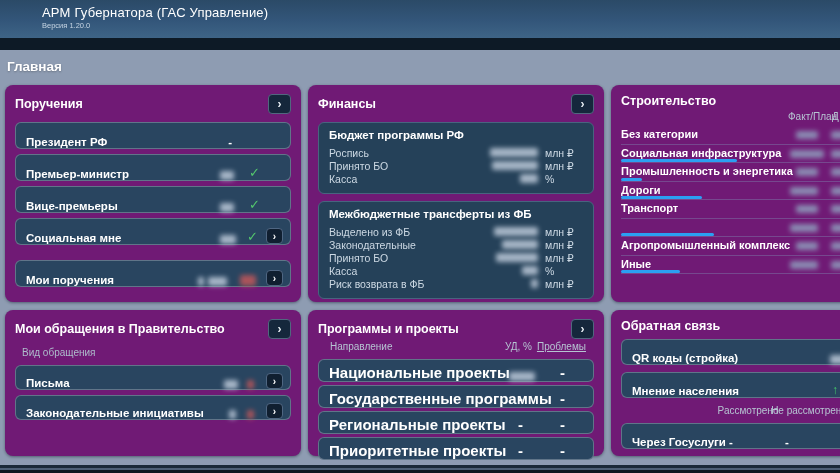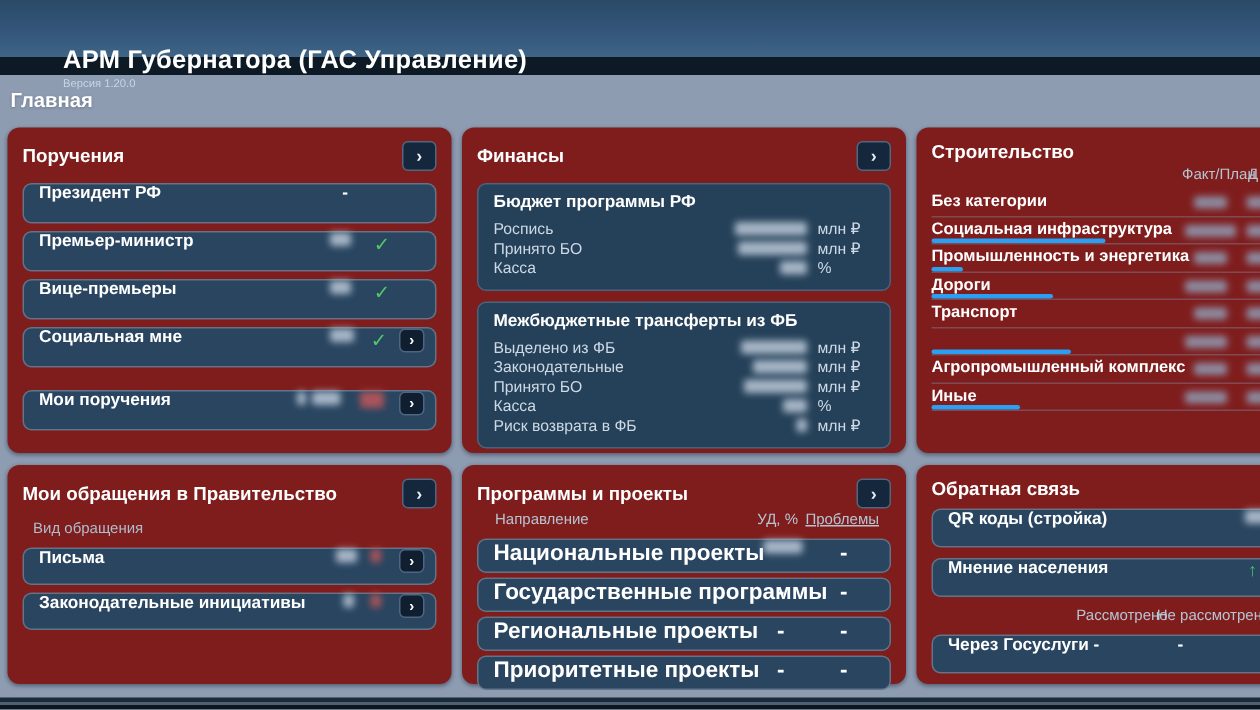--- a/index.html
+++ b/index.html
@@ -1,38 +1,38 @@
 <!DOCTYPE html>
 <html lang="ru"><head>
 <meta charset="utf-8">
 <style>
   * { margin:0; padding:0; box-sizing:border-box; }
   html,body { width:840px; height:473px; overflow:hidden; }
   body { font-family:"Liberation Sans","DejaVu Sans",sans-serif; background:#8e9cb2; position:relative; }
 
   
   .app-header { height:38px; background:linear-gradient(180deg,#2b4a67 0%,#33567a 55%,#3e6486 100%); padding:5px 0 0 42px; }
-  .app-title { color:#fff; font-size:17px; font-weight:bold; letter-spacing:.2px;margin-top:25px; }
+  .app-title { color:#fff; font-size:13px; font-weight:normal; letter-spacing:.2px; }
   .app-version { color:#c6d5e4; font-size:7.5px; margin-top:1px; }
   .dark-bar { height:12px; background:#0d1a26; }
 
   
   main { padding:7px 0 0 5px; }
   .section-title { color:#fff; font-size:13.5px; font-weight:bold; margin:2px 0 11px 2px; text-shadow:0 1px 2px rgba(0,0,0,.25); }
   .grid { display:grid; grid-template-columns:296px 296px 312px; grid-template-rows:217px 146px; gap:8px 7px; }
 
-  .card { background:#7f1d1d; border-radius:8px; padding:7px 10px; color:#fff; box-shadow:0 1px 3px rgba(10,20,35,.45); position:relative; }
+  .card { background:#701a75; border-radius:8px; padding:7px 10px; color:#fff; box-shadow:0 1px 3px rgba(10,20,35,.45); position:relative; }
   .card-head { display:flex; justify-content:space-between; align-items:center; margin:2px 0 8px; }
   .card-title { font-size:12.5px; font-weight:bold; }
   .head-btn { width:23px; height:20px; background:#15273c; border:1px solid #51677f; border-radius:4px; color:#e8eef4;
               font-size:12px; font-weight:bold; display:flex; align-items:center; justify-content:center; cursor:pointer; line-height:1; }
 
   
   .row-box { position:relative; background:#294560; border:1px solid rgba(255,255,255,.26); border-radius:6px;
-             height:27px; display:flex; align-items:flex-start; padding:0 10px; margin-bottom:5px;
+             height:27px; display:flex; align-items:flex-end; padding:0 10px; margin-bottom:5px;
              font-size:11.5px; font-weight:bold; cursor:pointer; }
   .row-label { white-space:nowrap; }
   .r-val   { position:absolute; right:58px; }
   .r-check { position:absolute; right:30px; color:#54c76d; font-size:13px; font-weight:bold; }
   .chev-sm { position:absolute; right:7px; width:17px; height:16px; background:#101f30; border:1px solid #4f6682;
              border-radius:4px; color:#fff; font-size:10px; font-weight:bold; display:flex; align-items:center; justify-content:center; }
 
   
   .blob { display:inline-block; height:9px; border-radius:2px; background:#c7d3e2; filter:blur(2.5px); opacity:.8; }
   .blob.red { background:#b9565a; opacity:.9; }

